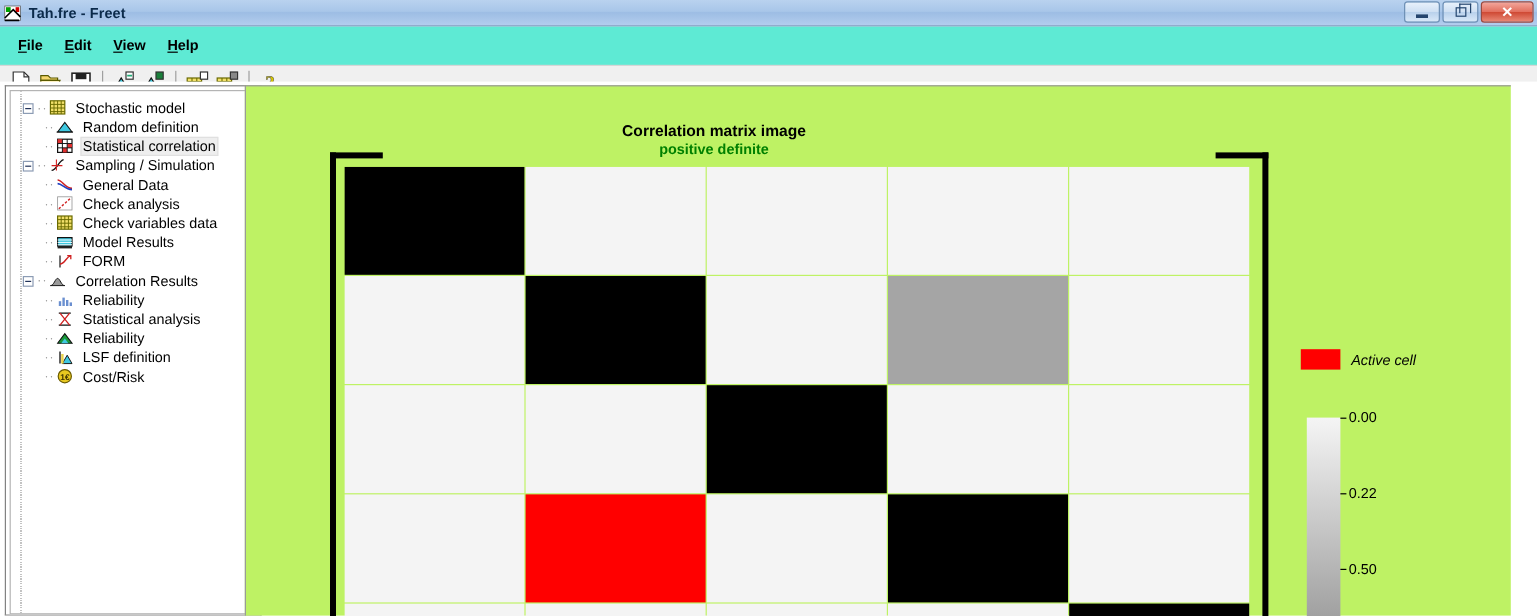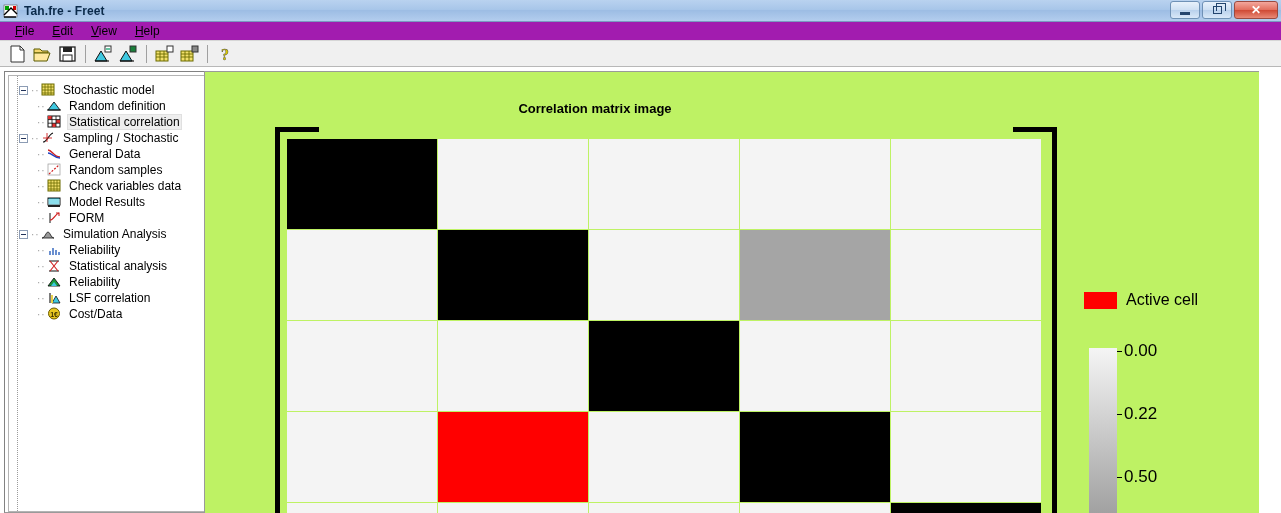--- a/index.html
+++ b/index.html
@@ -46,24 +46,24 @@
   .glyph-min { width: 10px; height: 3px; background: #24456e; margin-top: 6px; }
   .glyph-max { width: 9px; height: 8px; border: 1.5px solid #24456e; position: relative; }
   .glyph-max:after {
     content: ""; position: absolute; left: 2px; top: -4px;
     width: 8px; height: 7px; border: 1.5px solid #24456e; border-bottom: none;
   }
   .glyph-close { font-size: 12px; font-weight: bold; color: #ffffff; line-height: 1; }
 
   
   .menubar {
-    height: 19px; width: 100%;
-    background: #a21caf;
+    height: 33px; width: 100%;
+    background: #5eead4;
     border-bottom: 1px solid #d6d6d6;
-    display: flex; align-items: center; padding-left: 6px;
+    display: flex; align-items: center; padding-left: 6px; font-weight: bold;
   }
   .menu-item {
     font-size: 12px; color: #000; padding: 1px 9px; cursor: default;
   }
   .menu-item u { text-decoration: underline; }
 
   
   .toolbar {
     height: 26px; width: 100%;
     background: #f0f0f0;
@@ -156,33 +156,33 @@
   }
   .mrow { display: flex; height: 90px; margin-bottom: 1px; }
   .mcell { width: 150px; margin-right: 1px; }
 
   
   .legend-active {
     position: absolute; left: 879px; top: 219px;
     display: flex; align-items: center; gap: 9px;
   }
   .swatch-red { width: 33px; height: 17px; background: #ff0000; }
-  .legend-label { font-size: 16px; color: #000; }
+  .legend-label { font-size: 12px; color: #000; font-style: italic; }
 
   .scalebar {
     position: absolute; left: 884px; top: 276px;
     width: 28px; height: 167px;
   }
   .scale-grad {
     width: 100%; height: 100%;
   }
   .tick {
     position: absolute; left: 28px;
     display: flex; align-items: center; gap: 2px;
-    font-size: 17px; color: #000;
+    font-size: 12px; color: #000;
   }
   .tick .dash { width: 5px; height: 1px; background: #000; display: inline-block; }
 </style>
 </head>
 <body>
 
 <div class="titlebar">
   <div class="app-icon">
     <svg width="16" height="16" viewBox="0 0 16 16">
       <rect x="1" y="2" width="13" height="12" fill="#ffffff" stroke="#555" stroke-width="0.6"></rect>
@@ -316,41 +316,41 @@
 
       <div class="tree-row root">
         <span class="expander"></span>
         <span class="dots">··</span>
         <span class="ticon">
           <svg width="14" height="13" viewBox="0 0 14 13">
               <path d="M2 11 C6 11 8 3 12 2" stroke="#111" stroke-width="1.2" fill="none"></path>
               <path d="M6 2 V11 M2 7 H11" stroke="#d02020" stroke-width="0.9"></path>
             </svg>
         </span>
-        <span class="tlabel">Sampling / Stochastic</span>
+        <span class="tlabel">Sampling / Simulation</span>
       </div>
       <div class="tree-row child">
         <span class="dots">··</span>
         <span class="ticon">
           <svg width="14" height="13" viewBox="0 0 14 13">
               <path d="M1 3 C5 3 7 10 13 10" stroke="#d02020" stroke-width="1.3" fill="none"></path>
               <path d="M1 6 C5 6 7 11 13 11" stroke="#2040c0" stroke-width="1.3" fill="none"></path>
             </svg>
         </span>
         <span class="tlabel">General Data</span>
       </div>
       <div class="tree-row child">
         <span class="dots">··</span>
         <span class="ticon">
           <svg width="14" height="13" viewBox="0 0 14 13">
               <rect x="1" y="1" width="12" height="11" fill="#fff" stroke="#999" stroke-width="0.7"></rect>
               <path d="M2 11 L12 2" stroke="#d02020" stroke-width="1.2" stroke-dasharray="2 1.5"></path>
             </svg>
         </span>
-        <span class="tlabel">Random samples</span>
+        <span class="tlabel">Check analysis</span>
       </div>
       <div class="tree-row child">
         <span class="dots">··</span>
         <span class="ticon">
           <svg width="14" height="13" viewBox="0 0 14 13">
               <rect x="1" y="1" width="12" height="11" fill="#f2e06a" stroke="#6b6b00"></rect>
               <path d="M1 4 H13 M1 7 H13 M1 10 H13 M4 1 V12 M7 1 V12 M10 1 V12" stroke="#6b6b00" stroke-width="0.8"></path>
             </svg>
         </span>
         <span class="tlabel">Check variables data</span>
@@ -379,21 +379,21 @@
       </div>
 
       <div class="tree-row root">
         <span class="expander"></span>
         <span class="dots">··</span>
         <span class="ticon">
           <svg width="14" height="13" viewBox="0 0 14 13">
               <path d="M1 11 C4 11 5 5 7 5 C9 5 10 11 13 11 Z" fill="#9a9a9a" stroke="#111" stroke-width="0.8"></path>
             </svg>
         </span>
-        <span class="tlabel">Simulation Analysis</span>
+        <span class="tlabel">Correlation Results</span>
       </div>
       <div class="tree-row child">
         <span class="dots">··</span>
         <span class="ticon">
           <svg width="14" height="13" viewBox="0 0 14 13">
               <rect x="2" y="8" width="2" height="4" fill="#6a8fd0"></rect>
               <rect x="5" y="5" width="2" height="7" fill="#6a8fd0"></rect>
               <rect x="8" y="7" width="2" height="5" fill="#6a8fd0"></rect>
               <rect x="11" y="9" width="2" height="3" fill="#6a8fd0"></rect>
             </svg>
@@ -422,38 +422,39 @@
       </div>
       <div class="tree-row child">
         <span class="dots">··</span>
         <span class="ticon">
           <svg width="14" height="13" viewBox="0 0 14 13">
               <path d="M3 12 V2" stroke="#111" stroke-width="1.1"></path>
               <path d="M5 12 L9 5 L13 12 Z" fill="#3fc8e0" stroke="#111" stroke-width="0.8"></path>
               <rect x="4" y="4" width="2" height="8" fill="#e8d24a"></rect>
             </svg>
         </span>
-        <span class="tlabel">LSF correlation</span>
+        <span class="tlabel">LSF definition</span>
       </div>
       <div class="tree-row child">
         <span class="dots">··</span>
         <span class="ticon">
           <svg width="14" height="13" viewBox="0 0 14 13">
               <circle cx="7" cy="6.5" r="5.5" fill="#e8c820" stroke="#6b5b00" stroke-width="1"></circle>
               <text x="3.2" y="10" font-family="Liberation Sans, sans-serif" font-size="7" font-weight="bold" fill="#3b3000">1€</text>
             </svg>
         </span>
-        <span class="tlabel">Cost/Data</span>
+        <span class="tlabel">Cost/Risk</span>
       </div>
     </div>
   </div>
 
   <div class="chartpane">
 
     <div class="chart-title">Correlation matrix image</div>
+    <div class="chart-subtitle">positive definite</div>
 
     <div class="matrix-frame">
       <span class="br br-left"></span>
       <span class="br br-right"></span>
       <span class="br br-top-l"></span>
       <span class="br br-top-r"></span>
 
       <div class="matrix" id="matrix-grid">
           <div class="mrow">
             <div class="mcell" style="background: rgb(0, 0, 0);"></div>

